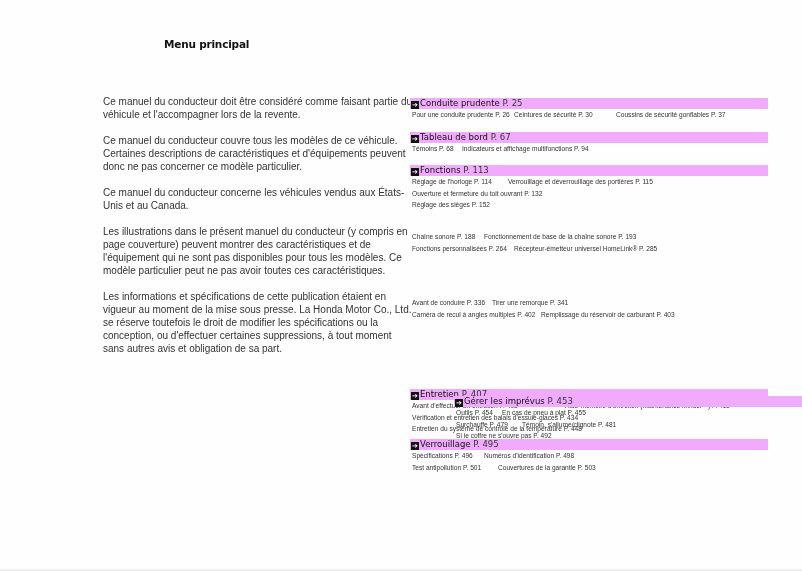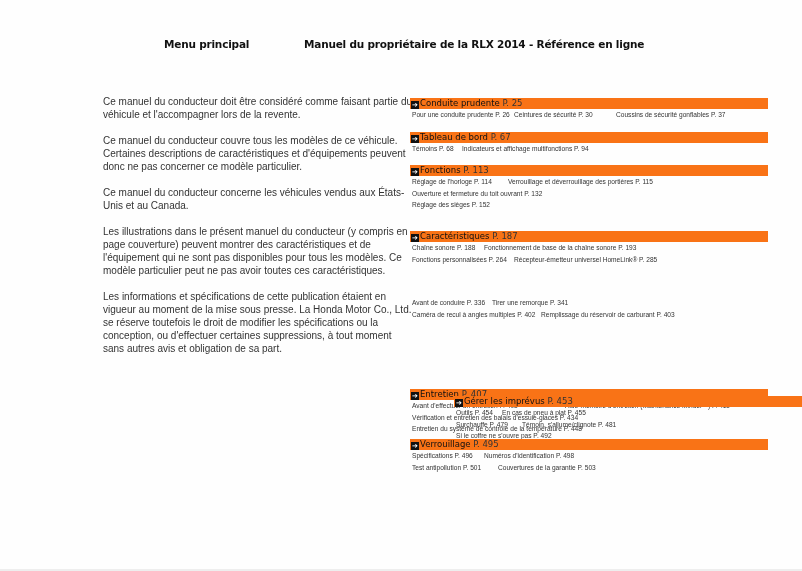--- a/index.html
+++ b/index.html
@@ -58,21 +58,21 @@
       width: 358px;
     }
     .section {
       position: absolute;
       left: 0;
       width: 358px;
     }
     .section-header {
       display: block;
       height: 11px;
-      background: #f97316;
+      background: #f0abfc;
       font-family: "DejaVu Sans", sans-serif;
       font-size: 8.5px;
       line-height: 11px;
       color: #111;
       text-decoration: none;
       white-space: nowrap;
       padding-left: 1px;
     }
     .arrow-icon {
       display: inline-block;
@@ -117,21 +117,20 @@
       width: 802px;
       height: 2px;
       background: #eeeeee;
     }
   </style>
 </head>
 <body>
 
 <nav class="top-nav">
   <a class="nav-link nav-main" href="#">Menu principal</a>
-  <a class="nav-link nav-title" href="#">Manuel du propriétaire de la RLX 2014 - Référence en ligne</a>
 </nav>
 
 <div class="intro">
   <p>Ce manuel du conducteur doit être considéré comme faisant partie du véhicule et l'accompagner lors de la revente.</p>
   <p>Ce manuel du conducteur couvre tous les modèles de ce véhicule. Certaines descriptions de caractéristiques et d'équipements peuvent donc ne pas concerner ce modèle particulier.</p>
   <p>Ce manuel du conducteur concerne les véhicules vendus aux États-Unis et au Canada.</p>
   <p>Les illustrations dans le présent manuel du conducteur (y compris en page couverture) peuvent montrer des caractéristiques et de l'équipement qui ne sont pas disponibles pour tous les modèles. Ce modèle particulier peut ne pas avoir toutes ces caractéristiques.</p>
   <p>Les informations et spécifications de cette publication étaient en vigueur au moment de la mise sous presse. La Honda Motor Co., Ltd. se réserve toutefois le droit de modifier les spécifications ou la conception, ou d'effectuer certaines suppressions, à tout moment sans autres avis et obligation de sa part.</p>
 </div>
 
@@ -168,23 +167,20 @@
     </div>
     <div class="line">
       <a class="item abs" style="left:2px;" href="#">Ouverture et fermeture du toit ouvrant P. 132</a>
     </div>
     <div class="line">
       <a class="item abs" style="left:2px;" href="#">Réglage des sièges P. 152</a>
     </div>
   </div>
 
   <div class="section" style="top:231px;">
-    <a class="section-header" href="#">
-      <span class="arrow-icon">➔</span><span class="section-title">Caractéristiques</span> <span class="section-page">P. 187</span>
-    </a>
     <div class="line">
       <a class="item abs" style="left:2px;" href="#">Chaîne sonore P. 188</a>
       <a class="item abs" style="left:74px;" href="#">Fonctionnement de base de la chaîne sonore P. 193</a>
     </div>
     <div class="line">
       <a class="item abs" style="left:2px;" href="#">Fonctions personnalisées P. 264</a>
       <a class="item abs" style="left:104px;" href="#">Récepteur-émetteur universel HomeLink® P. 285</a>
     </div>
   </div>
 

